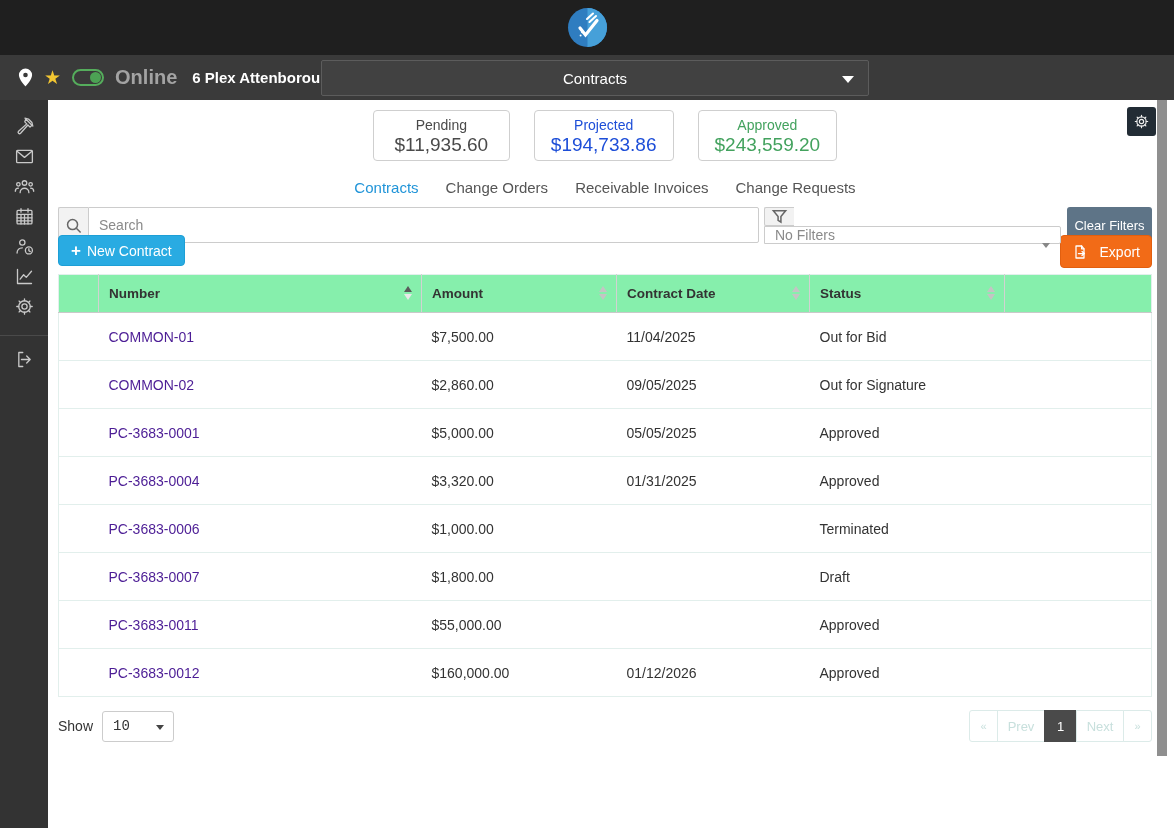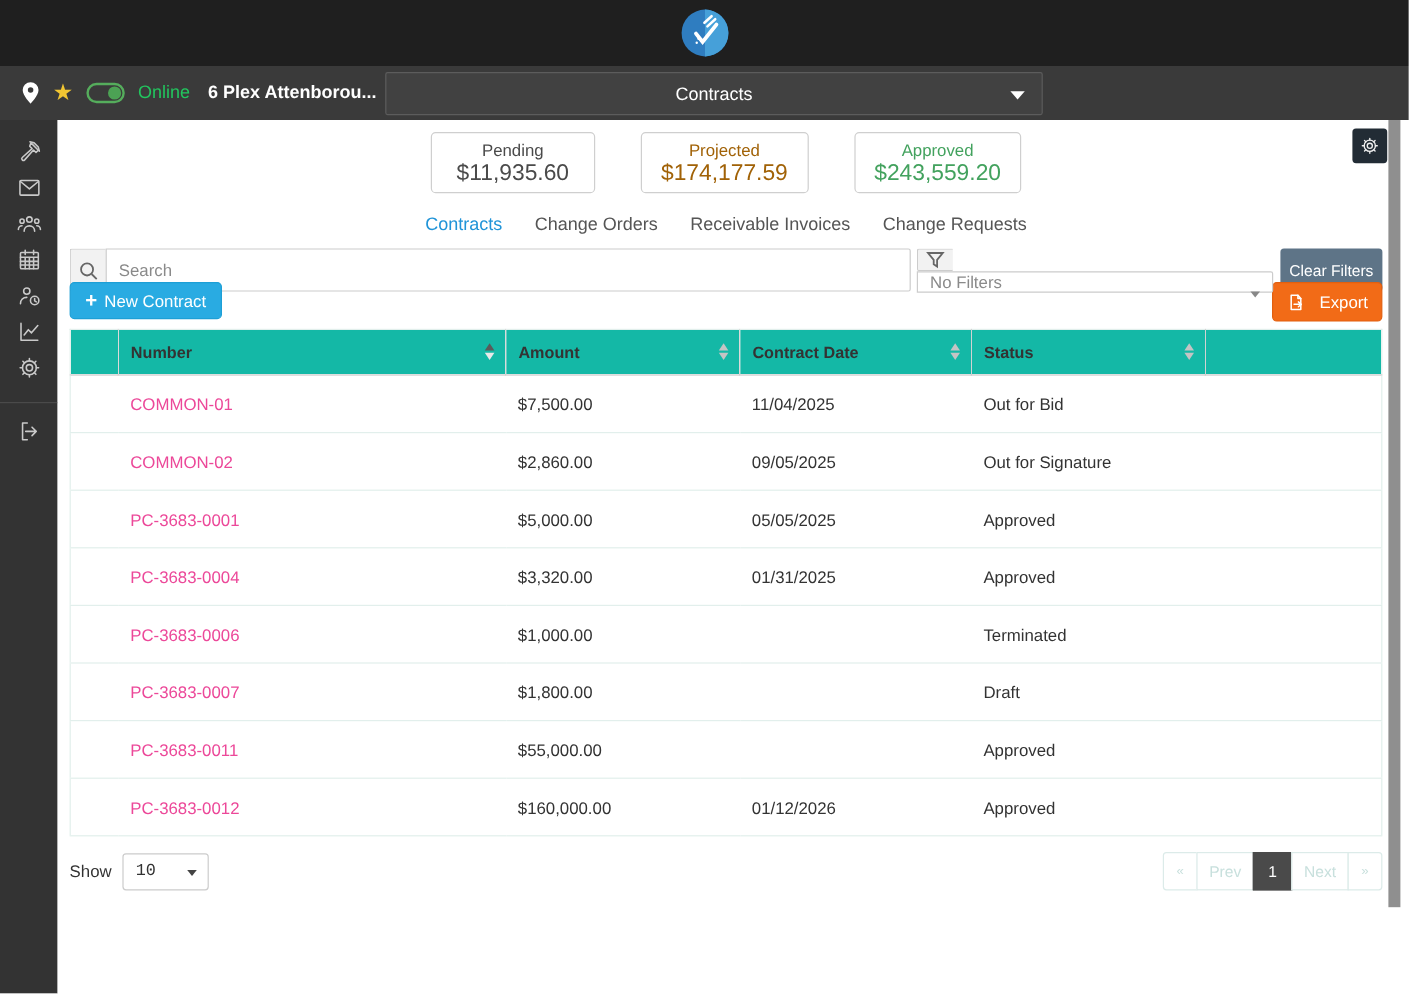--- a/index.html
+++ b/index.html
@@ -9,43 +9,43 @@
 
   
   .topbar { position:absolute; left:0; top:0; width:1174px; height:55px; background:#1f1f1f; }
   .logo { position:absolute; left:567px; top:7px; width:41px; height:41px; }
   .jobbar { position:absolute; left:0; top:55px; width:1174px; height:45px; background:#3a3a3a; display:flex; align-items:center; }
   .jobbar-left { display:flex; align-items:center; gap:11px; padding-left:18px; }
   .pin-icon { width:15px; height:19px; display:block; }
   .star { color:#f2c632; font-size:19px; line-height:1; cursor:pointer; }
   .toggle { position:relative; width:32px; height:17px; border:2px solid #55ad5c; border-radius:10px; background:#3a3a3a; cursor:pointer; }
   .toggle .knob { position:absolute; right:1px; top:1px; width:11px; height:11px; border-radius:50%; background:#4ca254; }
-  .online { color:#22c55e; font-size:15px; }
+  .online { color:#a3a3a3; font-size:20px;font-weight:bold; }
   .jobname { color:#fff; font-size:15px; font-weight:bold; margin-left:4px; }
   .page-select { position:absolute; left:321px; top:5px; width:548px; height:36px; background:#414141; border:1px solid #5c5c5c; border-radius:2px; color:#fff; font-size:15px; display:flex; align-items:center; justify-content:center; cursor:pointer; }
   .page-select .caret { position:absolute; right:14px; top:15px; width:0; height:0; border-left:6px solid transparent; border-right:6px solid transparent; border-top:7px solid #fff; }
 
   
   .sidebar { position:absolute; left:0; top:100px; width:48px; height:728px; background:#333; display:flex; flex-direction:column; align-items:center; padding-top:11px; }
   .side-icon { width:48px; height:30px; display:flex; align-items:center; justify-content:center; color:#c9c9c9; cursor:pointer; }
   .side-icon svg { width:21px; height:21px; stroke:#c9c9c9; fill:none; stroke-width:1.5; stroke-linecap:round; stroke-linejoin:round; }
   .side-divider { width:48px; border-top:1px solid #4a4a4a; margin-top:14px; }
   .side-icon.logout { margin-top:8px; }
 
   
   .main { position:absolute; left:48px; top:100px; width:1126px; height:728px; background:#fff; padding:0 22px 0 10px; }
   .gear-btn { position:absolute; top:7px; right:18px; width:29px; height:29px; background:#222c35; border-radius:3px; display:flex; align-items:center; justify-content:center; cursor:pointer; }
   .gear-btn svg { width:17px; height:17px; stroke:#eee; fill:none; stroke-width:1.6; stroke-linecap:round; }
 
-  .cards { display:flex; justify-content:center; gap:38px; padding-top:10px; }
+  .cards { display:flex; justify-content:center; gap:24px; padding-top:10px; }
   .card { min-width:137px; height:51px; background:#fff; border:1px solid #cfcfcf; border-radius:4px; text-align:center; padding:6px 16px 0; }
   .card .lbl { font-size:14px; }
   .card .val { font-size:19px; margin-top:1px; white-space:nowrap; }
   .card.pending .lbl,.card.pending .val { color:#4a4a4a; }
-  .card.projected .lbl,.card.projected .val { color:#a16207; }
+  .card.projected .lbl,.card.projected .val { color:#1d4ed8; }
   .card.approved .lbl,.card.approved .val { color:#43a25e; }
 
   .tabs { display:flex; justify-content:center; gap:27px; margin-top:18px; font-size:15px; }
   .tab { color:#555; cursor:pointer; }
   .tab.active { color:#2094d8; }
 
   .filter-row { display:flex; margin-top:11px; height:20px; }
   .icon-box { width:30px; height:36px; background:#f2f2f2; border:1px solid #ccc; border-right:none; border-radius:2px 0 0 2px; display:flex; align-items:center; justify-content:center; }
   .icon-box svg { width:17px; height:17px; stroke:#666; fill:none; stroke-width:1.6; }
   .search-input { flex:1; height:36px; border:1px solid #ccc; border-radius:0 2px 2px 0; font-size:14px; padding:0 10px; color:#333; outline:none; font-family:inherit; }
@@ -55,29 +55,29 @@
   .filter-field .caret { position:absolute; right:10px; top:16px; width:0; height:0; border-left:4px solid transparent; border-right:4px solid transparent; border-top:5px solid #888; }
   .clear-btn { margin-left:6px; width:85px; height:36px; background:#5e7487; color:#fff; border:none; border-radius:3px; font-size:13px; cursor:pointer; font-family:inherit; }
 
   .action-row { display:flex; justify-content:space-between; margin-top:8px; }
   .new-btn { height:31px; background:#29abe2; border:1px solid #1d9fd6; border-radius:4px; color:#fff; font-size:14px; padding:0 12px; cursor:pointer; display:flex; align-items:center; gap:6px; font-family:inherit; }
   .new-btn .plus { font-size:17px; font-weight:bold; }
   .export-btn { height:33px; background:#f26b17; border:1px solid #e25f0f; border-radius:4px; color:#fff; font-size:14px; padding:0 11px; cursor:pointer; display:flex; align-items:center; gap:12px; font-family:inherit; }
   .export-btn svg { width:16px; height:16px; stroke:#fff; fill:none; stroke-width:1.6; stroke-linecap:round; stroke-linejoin:round; }
 
   table { width:100%; border-collapse:collapse; table-layout:fixed; margin-top:6px; border:1px solid #e2efec; }
-  th { background:#14b8a6; border-right:1px solid #d2d2d2; border-bottom:1px solid #c9c9c9; height:38px; text-align:left; font-size:13.5px; color:#333; padding:0 10px; position:relative; cursor:pointer; }
+  th { background:#86efac; border-right:1px solid #d2d2d2; border-bottom:1px solid #c9c9c9; height:38px; text-align:left; font-size:13.5px; color:#333; padding:0 10px; position:relative; cursor:pointer; }
   th:last-child { border-right:none; }
   .sorter { position:absolute; right:9px; top:11px; display:flex; flex-direction:column; gap:2px; }
   .sorter .up { width:0; height:0; border-left:4px solid transparent; border-right:4px solid transparent; border-bottom:6px solid #c4c4c4; }
   .sorter .down { width:0; height:0; border-left:4px solid transparent; border-right:4px solid transparent; border-top:6px solid #c4c4c4; }
   th.sorted .up { border-bottom-color:#5a5a5a; }
   th.sorted .down { border-top-color:#e9e9e9; }
   td { height:48px; border-bottom:1px solid #e2efec; font-size:14px; color:#333; padding:0 10px; background:#fff; }
-  td a { color:#ec4899; text-decoration:none; cursor:pointer;text-align:right; }
+  td a { color:#4c1d95; text-decoration:none; cursor:pointer;text-align:right; }
 
   .table-footer { display:flex; justify-content:space-between; align-items:center; margin-top:13px; }
   .show-group { display:flex; align-items:center; gap:9px; font-size:14px; color:#333; }
   .size-select { position:relative; width:72px; height:31px; border:1px solid #ccc; border-radius:3px; display:flex; align-items:center; padding:0 10px; font-size:14px; cursor:pointer; background:#fff;font-family:Liberation Mono, monospace; }
   .size-select .caret { position:absolute; right:9px; top:13px; width:0; height:0; border-left:4px solid transparent; border-right:4px solid transparent; border-top:5px solid #444; }
   .pagination { display:flex; }
   .pg-btn { height:32px; border:1px solid #dcebe9; background:#fff; color:#c8e0dd; font-size:13px; display:flex; align-items:center; justify-content:center; margin-left:-1px; cursor:default; font-family:inherit; }
   .pg-btn.sym { width:29px; font-size:11px; }
   .pg-btn.word { width:48px; }
   .pg-btn.first { border-radius:3px 0 0 3px; margin-left:0; }
@@ -191,21 +191,21 @@
         </svg>
     </div>
 
     <div class="cards">
       <div class="card pending">
         <div class="lbl">Pending</div>
         <div class="val">$11,935.60</div>
       </div>
       <div class="card projected">
         <div class="lbl">Projected</div>
-        <div class="val">$174,177.59</div>
+        <div class="val">$194,733.86</div>
       </div>
       <div class="card approved">
         <div class="lbl">Approved</div>
         <div class="val">$243,559.20</div>
       </div>
     </div>
 
     <div class="tabs">
       <span class="tab active">Contracts</span>
       <span class="tab">Change Orders</span>

